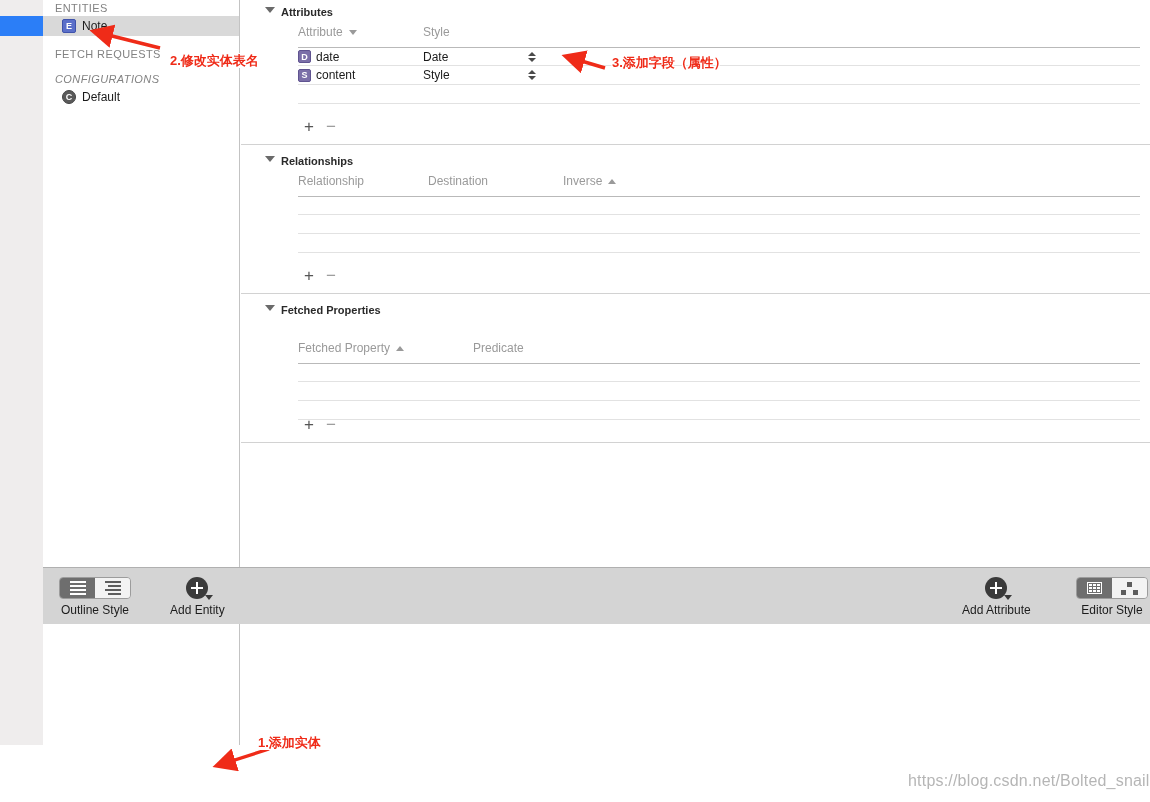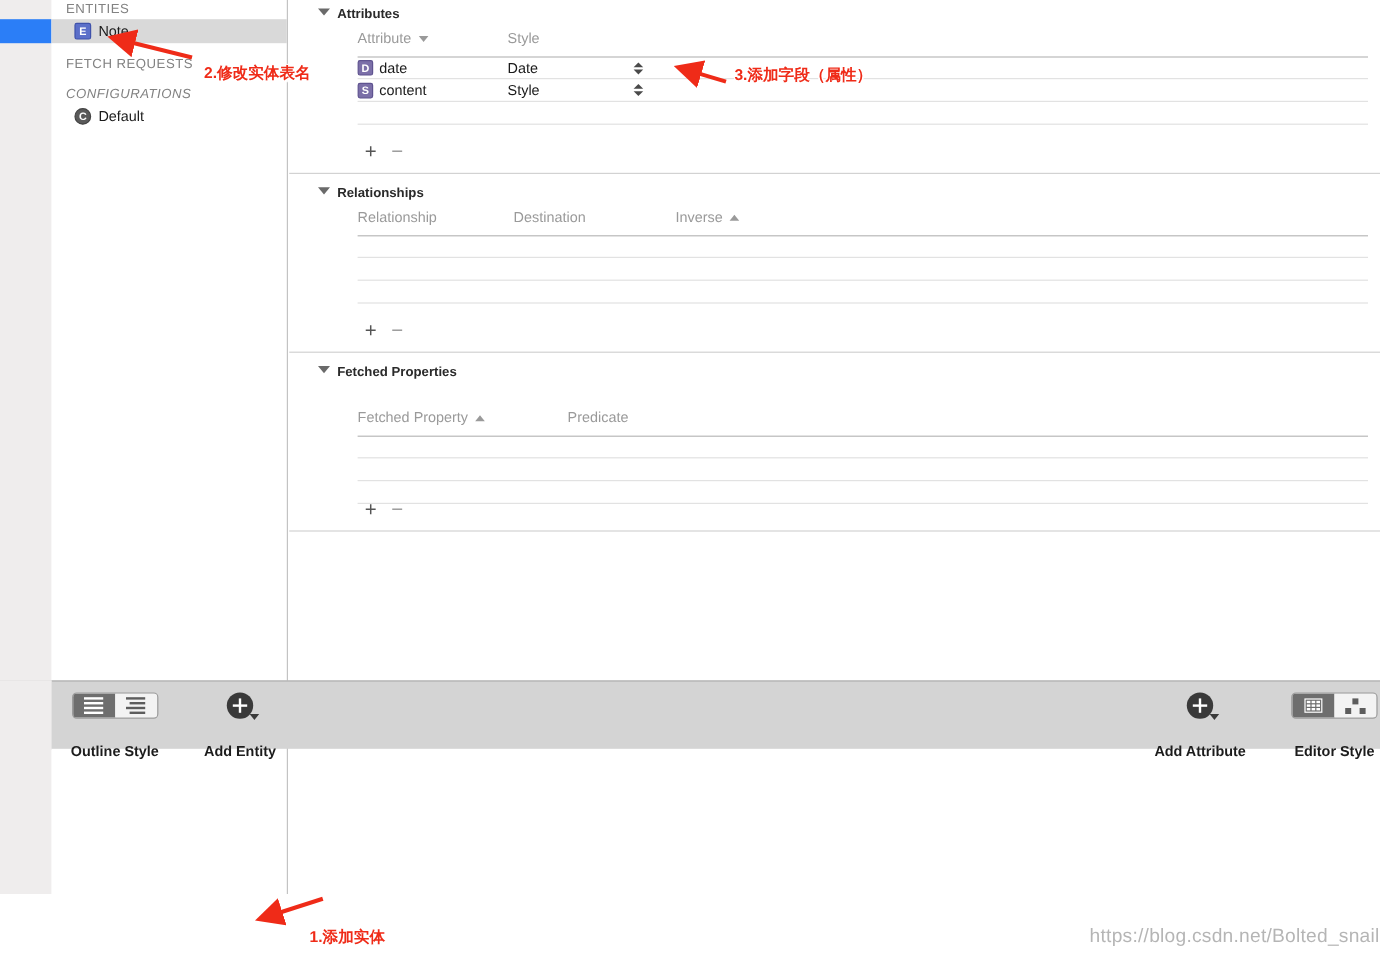--- a/index.html
+++ b/index.html
@@ -134,21 +134,21 @@
     position: absolute; left: 0; bottom: 0; width: 1150px; height: 57px;
     background: #d4d4d4;
     border-top: 1px solid #b0b0b0;
   }
   .toolbar-left-pad {
     position: absolute; left: 0; top: -1px; width: 43px; height: 58px;
     background: #efeded; border-top: 1px solid #efeded;
   }
   .tool-item {
     position: absolute; display: flex; flex-direction: column;
-    align-items: center; gap: 20px; font-weight: bold;
+    align-items: center; gap: 4px;
   }
   .tool-caption {
     font-size: 12px; color: #1c1c1c; white-space: nowrap;
   }
   .seg {
     display: flex; width: 72px; height: 22px;
     border-radius: 4px; overflow: hidden;
     border: 1px solid #9c9c9c;
   }
   .seg .half {
@@ -433,17 +433,17 @@
   <div class="anno" style="left:170px; top:52px;">2.修改实体表名</div>
 
   <svg class="arrow-svg" style="left:563px; top:53px; width:46px; height:20px;">
     <line x1="42" y1="15" x2="5" y2="4" stroke="#ef2b18" stroke-width="3.4" marker-end="url(#ah)"></line>
   </svg>
   <div class="anno" style="left:612px; top:54px;">3.添加字段（属性）</div>
 
   <svg class="arrow-svg" style="left:213px; top:744px; width:62px; height:26px;">
     <line x1="56" y1="5" x2="6" y2="21" stroke="#ef2b18" stroke-width="3.4" marker-end="url(#ah)"></line>
   </svg>
-  <div class="anno" style="left:258px; top:772px;text-align:right;">1.添加实体</div>
+  <div class="anno" style="left:258px; top:734px;text-align:right;">1.添加实体</div>
 
   <div class="watermark">https://blog.csdn.net/Bolted_snail</div>
 
 </div>
 
 </body></html>

